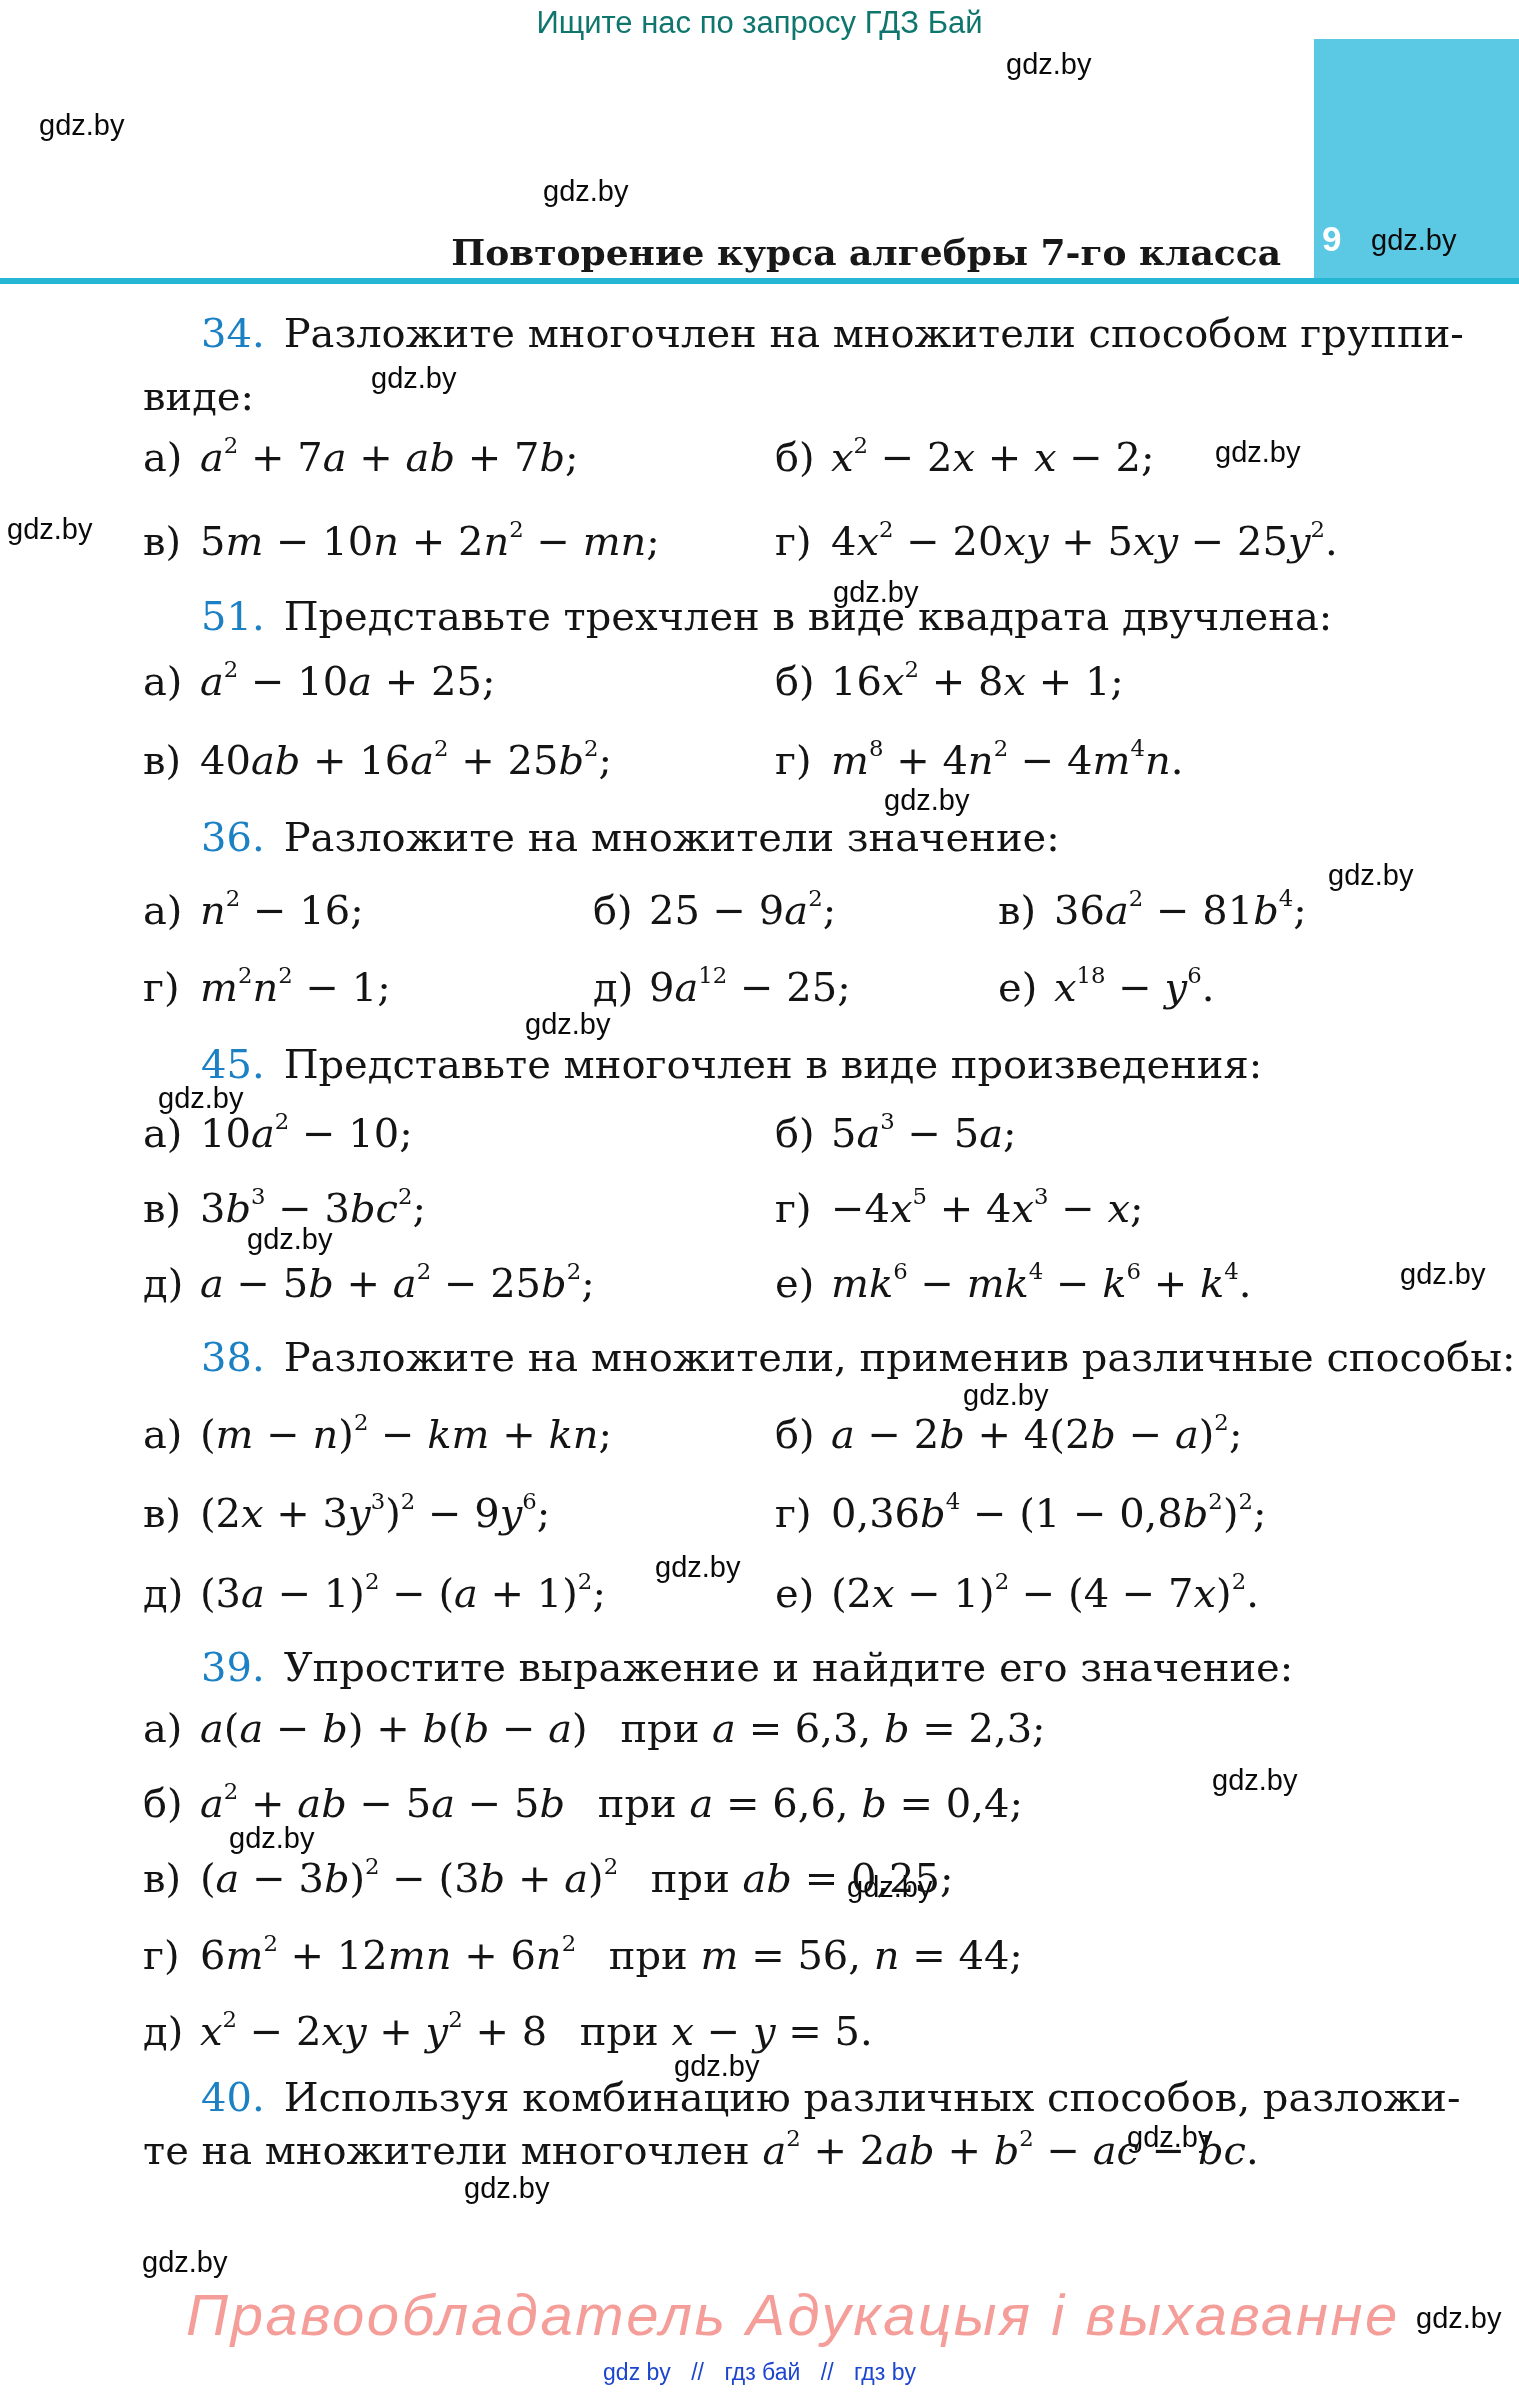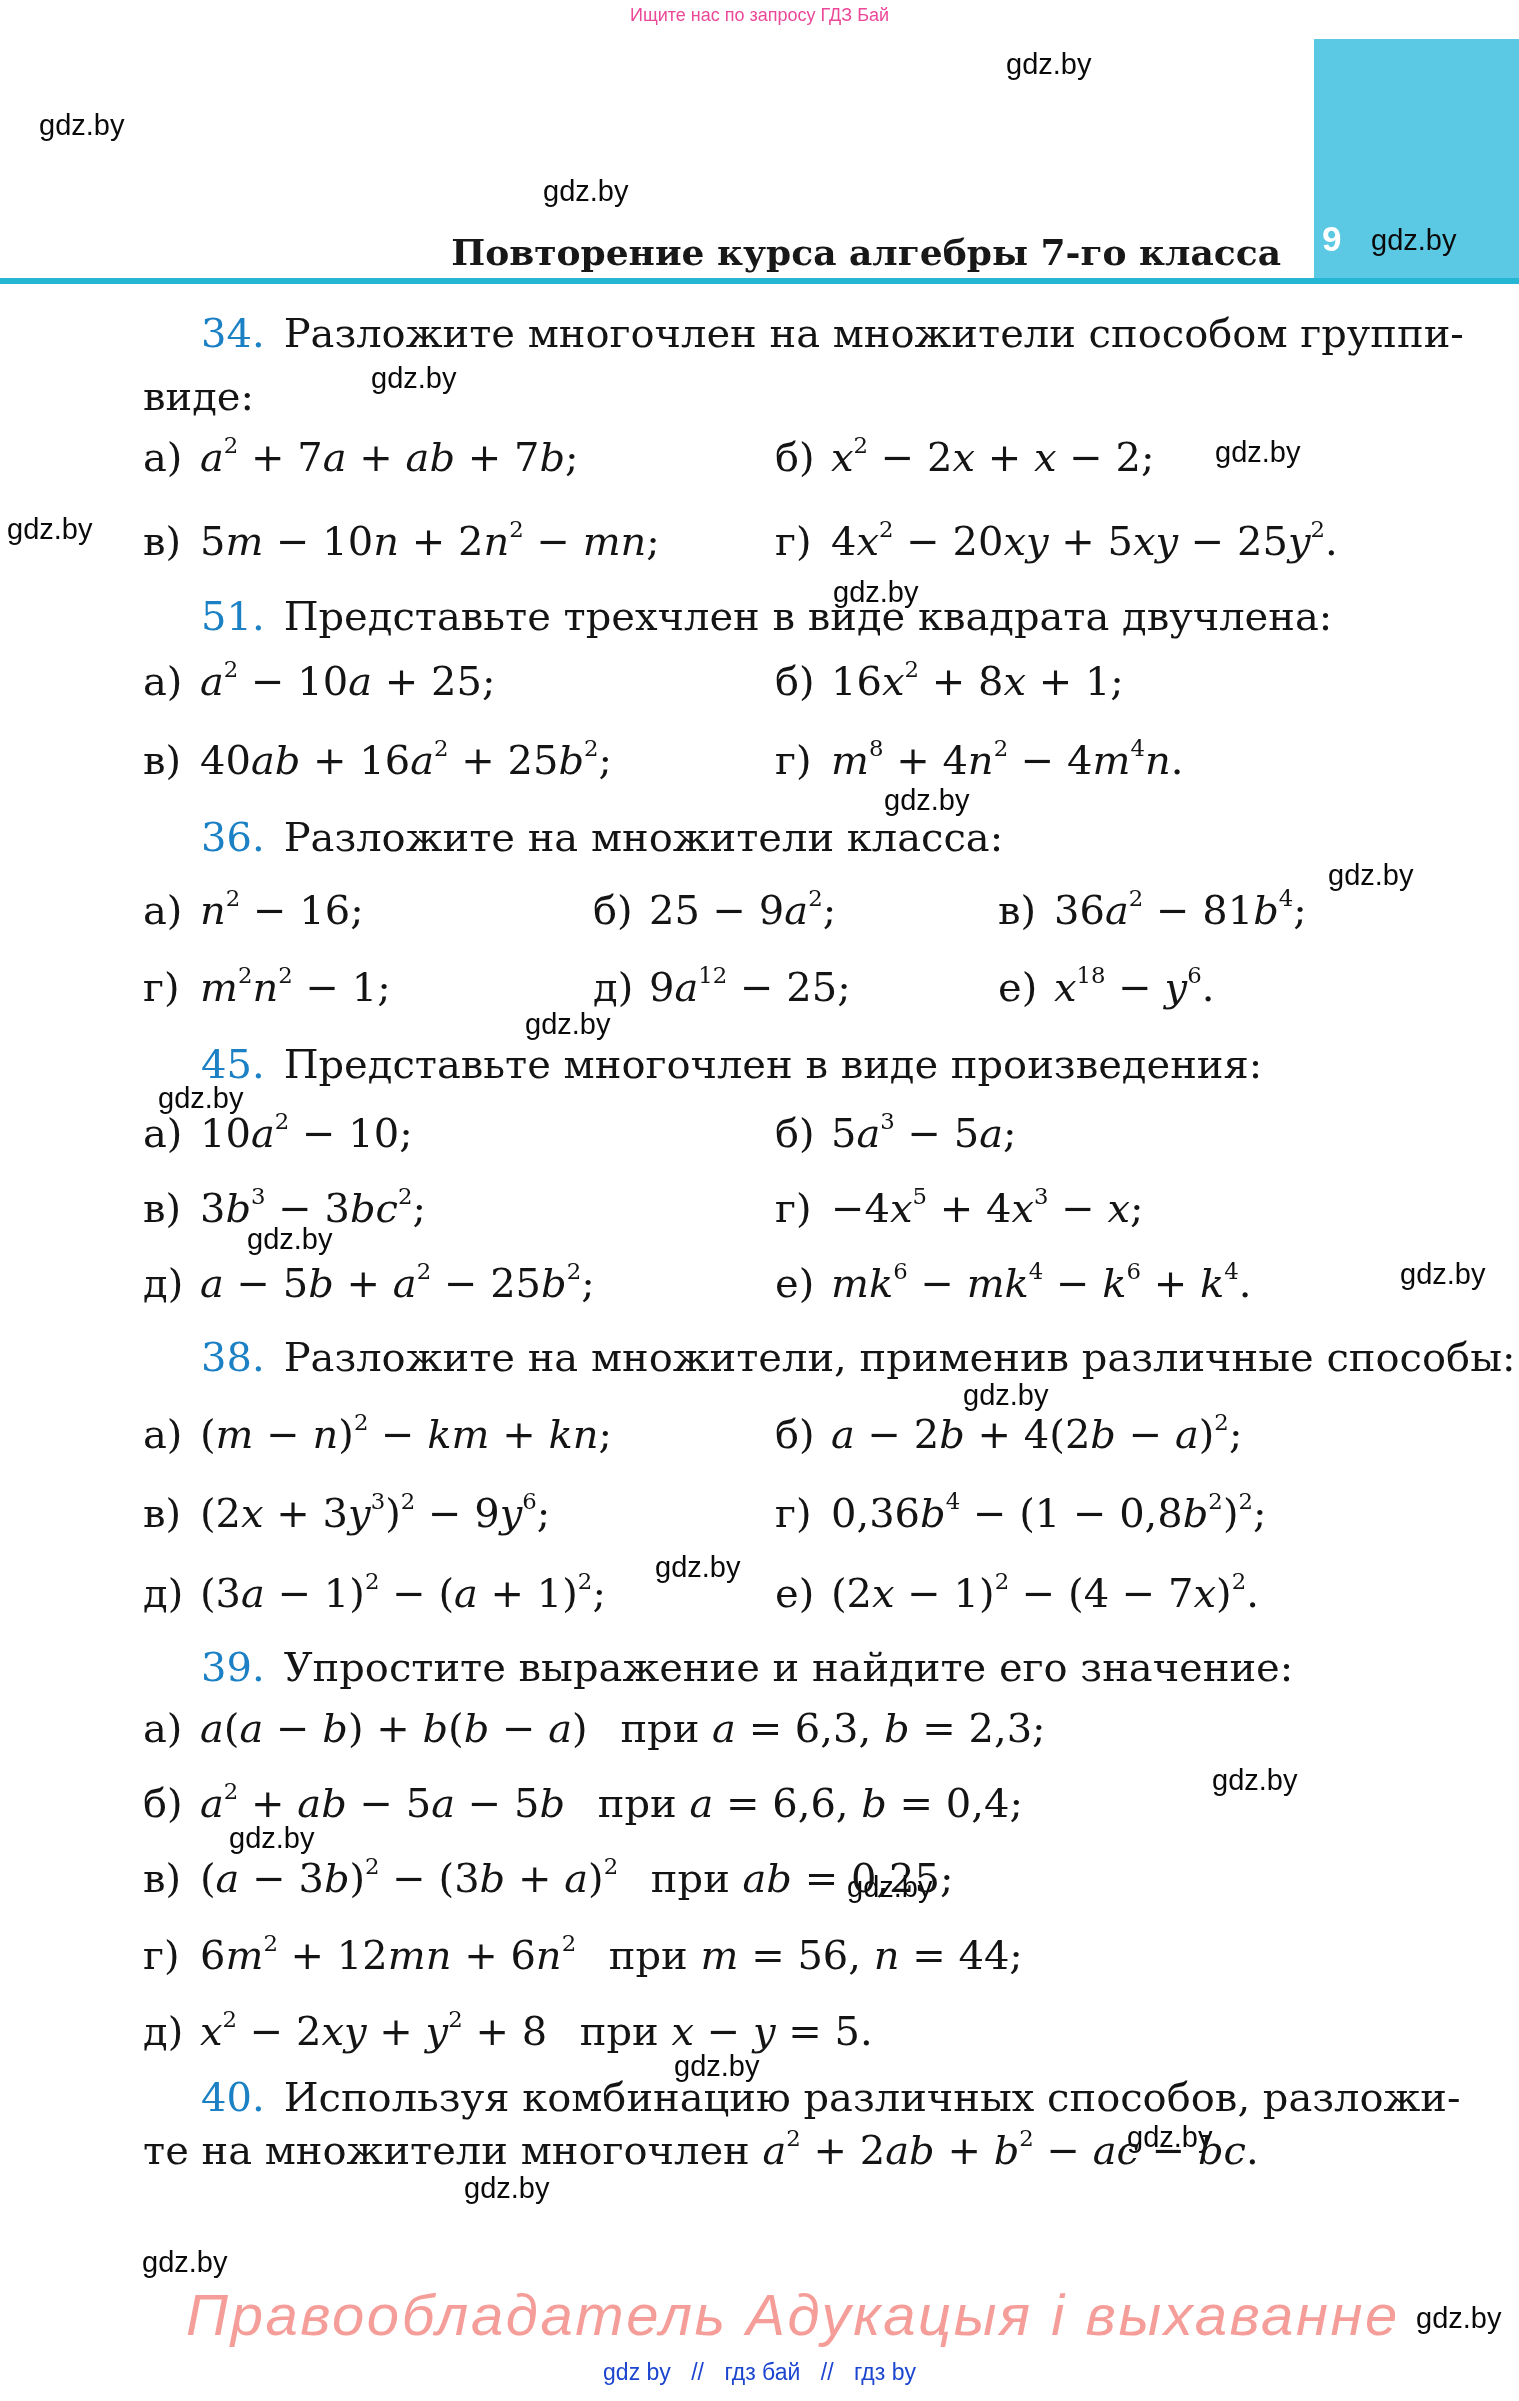--- a/index.html
+++ b/index.html
@@ -6,21 +6,21 @@
   .page{position:relative;width:1519px;height:2401px;background:#ffffff;overflow:hidden;
         font-family:"DejaVu Serif","Liberation Serif",serif;color:#141414;}
 
   
   .wm{position:absolute;font-family:"Liberation Sans","DejaVu Sans",sans-serif;
       font-size:29px;color:#0a0a0a;white-space:nowrap;}
 
   
   .promo{position:absolute;top:5.3px;left:50%;transform:translateX(-50%);
          font-family:"Liberation Sans","DejaVu Sans",sans-serif;
-         font-size:18px;color:#ec4899;white-space:nowrap;}
+         font-size:31px;color:#0f766e;white-space:nowrap;}
 
   
   .corner-box{position:absolute;left:1314px;top:39px;width:206px;height:239px;background:#5bc8e4;}
   .pgnum{position:absolute;left:1322px;top:219px;font-family:"Liberation Sans",sans-serif;
          font-weight:bold;font-size:35px;color:#ffffff;}
   .rule{position:absolute;left:0;top:278px;width:1519px;height:6.1px;background:#25b6d4;}
   .htitle{position:absolute;top:231px;right:238px;font-size:36px;font-weight:bold;
           white-space:nowrap;color:#181818;}
 
   
@@ -106,21 +106,21 @@
     <span class="frm" style="left:831px">16<i>x</i><sup>2</sup> + 8<i>x</i> + 1;</span>
   </div>
   <div class="row" style="top:737px">
     <span class="lab" style="left:143px">в)</span>
     <span class="frm" style="left:200px">40<i>ab</i> + 16<i>a</i><sup>2</sup> + 25<i>b</i><sup>2</sup>;</span>
     <span class="lab" style="left:775px">г)</span>
     <span class="frm" style="left:831px"><i>m</i><sup>8</sup> + 4<i>n</i><sup>2</sup> − 4<i>m</i><sup>4</sup><i>n</i>.</span>
   </div>
 
   <div class="tline" style="top:814px">
-    <span class="pnum">36.</span><span>Разложите на множители класса:</span>
+    <span class="pnum">36.</span><span>Разложите на множители значение:</span>
   </div>
   <div class="row" style="top:887px">
     <span class="lab" style="left:143px">а)</span>
     <span class="frm" style="left:200px"><i>n</i><sup>2</sup> − 16;</span>
     <span class="lab" style="left:593px">б)</span>
     <span class="frm" style="left:649px">25 − 9<i>a</i><sup>2</sup>;</span>
     <span class="lab" style="left:998px">в)</span>
     <span class="frm" style="left:1054px">36<i>a</i><sup>2</sup> − 81<i>b</i><sup>4</sup>;</span>
   </div>
   <div class="row" style="top:964px">

